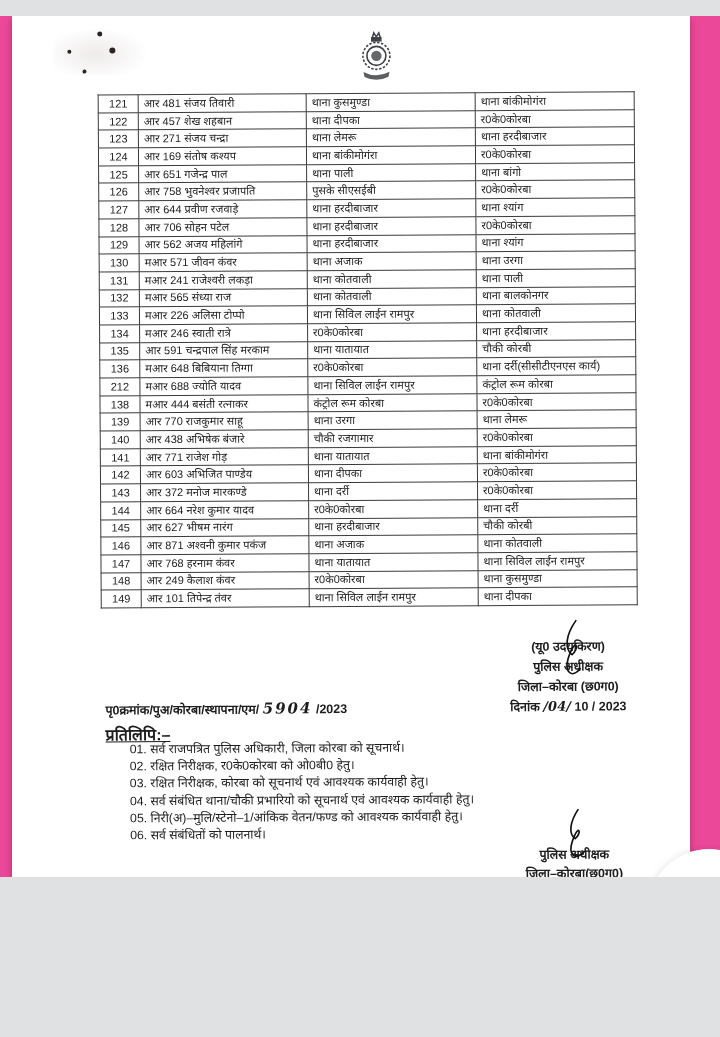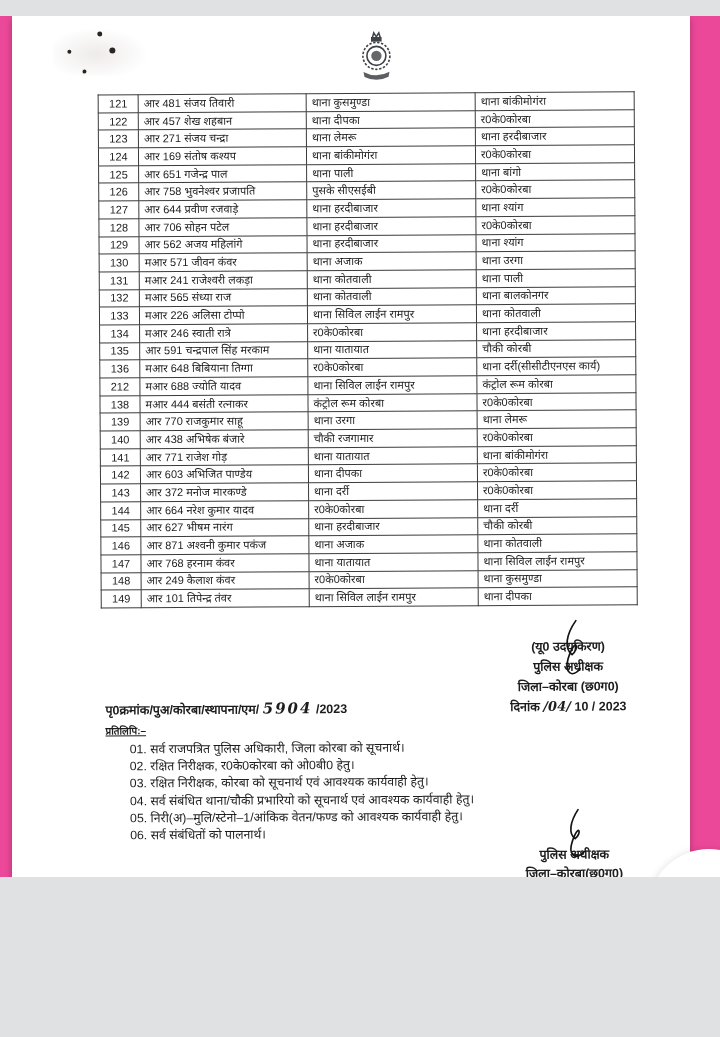--- a/index.html
+++ b/index.html
@@ -45,21 +45,21 @@
   
   .sign-top {
     position:absolute; left:455px; top:622px; width:200px;
     text-align:center; font-size:12.5px; line-height:20px; font-weight:600;
   }
   .sign-top .squiggle { position:absolute; left:88px; top:-18px; }
   .hand { font-family:"DejaVu Serif","Liberation Serif",serif; font-style:italic; font-weight:700; }
   .hand-num { font-size:15px; letter-spacing:2px; }
 
   .ref-line { position:absolute; left:92px; top:683px; font-size:12.5px; font-weight:600; }
-  .copies-head { position:absolute; left:92px; top:706px; font-size:10px; font-weight:700; text-decoration:underline; }
+  .copies-head { position:absolute; left:92px; top:706px; font-size:16px; font-weight:700; text-decoration:underline; }
   .copies-list { position:absolute; left:116px; top:724px; list-style:none; }
   .copies-list li { font-size:12.3px; line-height:17.2px; font-weight:500; }
 
   .sign-bottom {
     position:absolute; left:470px; top:831px; width:180px;
     text-align:center; font-size:12.5px; line-height:19px; font-weight:600;
   }
   .sign-bottom .squiggle { position:absolute; left:78px; top:-38px; }
 
   

